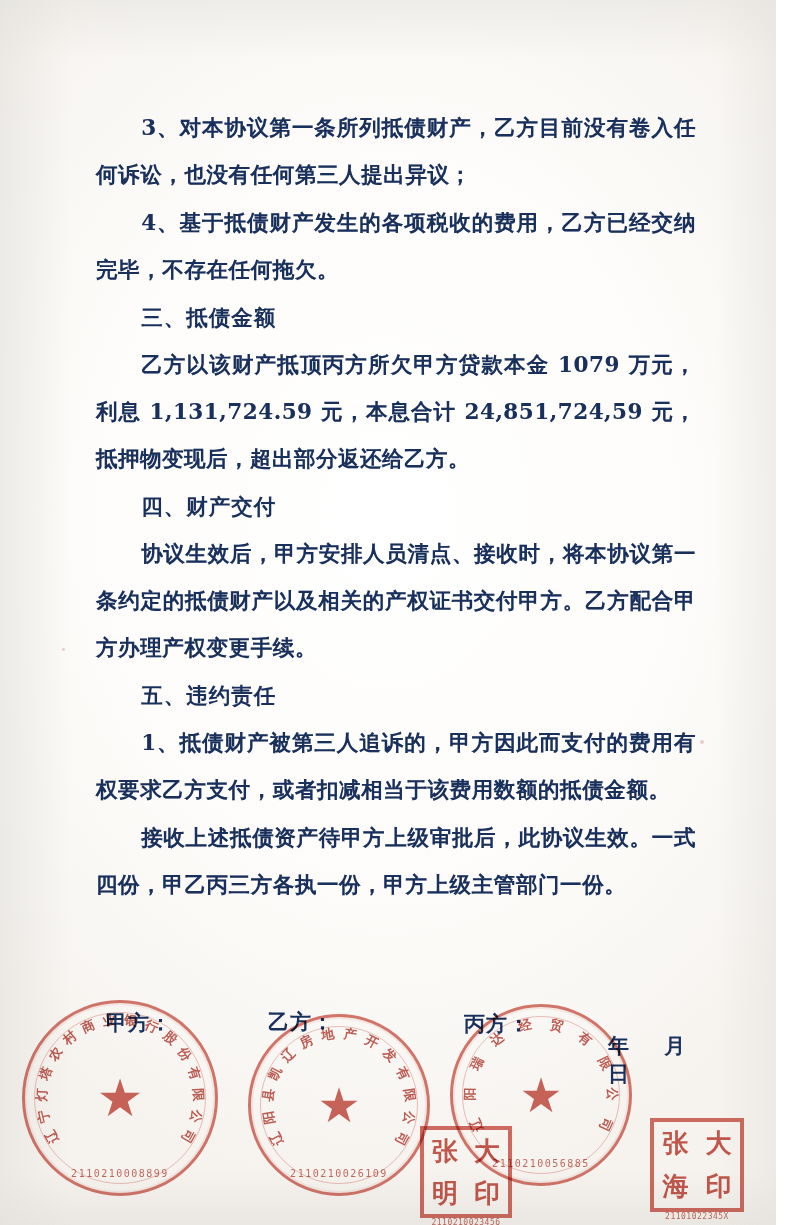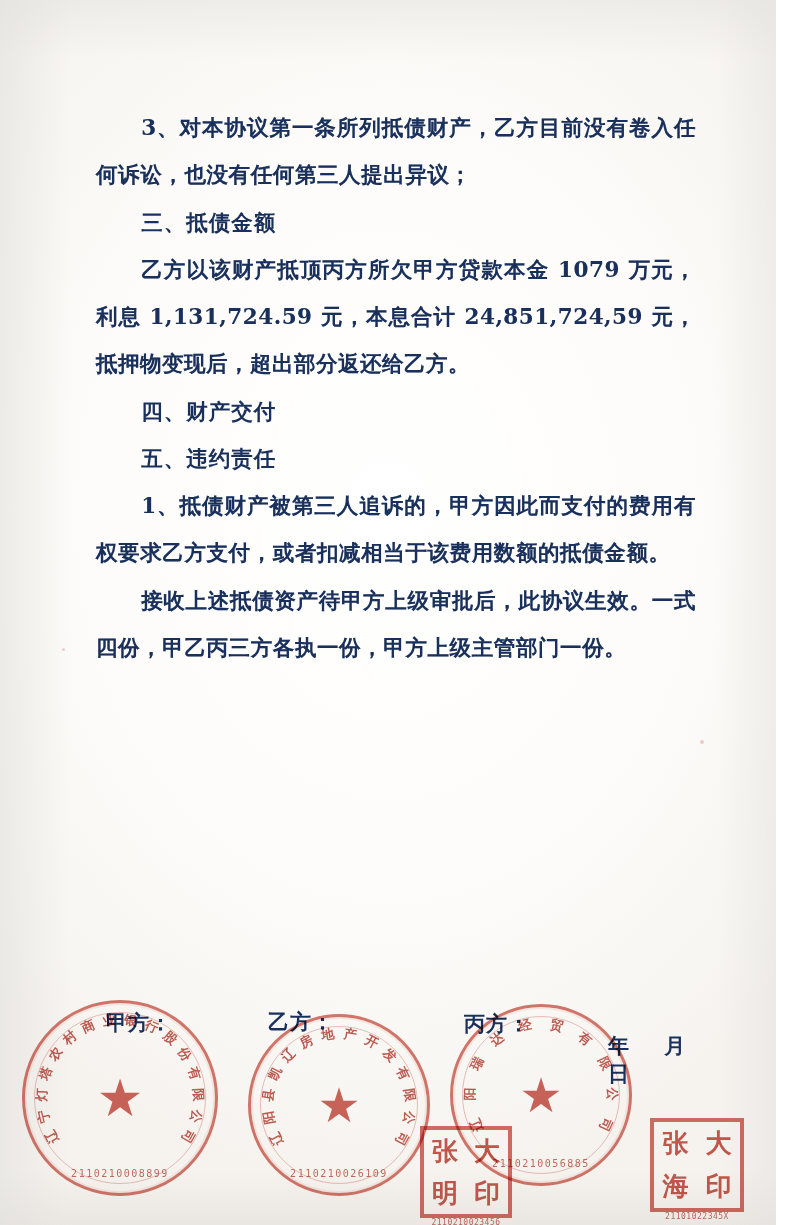--- a/index.html
+++ b/index.html
@@ -182,23 +182,25 @@
     pointer-events: none;
   }
 </style>
 </head>
 <body>
 
 <div id="page">
 
   <div id="doc-body">
     <p class="para indent">3、对本协议第一条所列抵债财产，乙方目前没有卷入任何诉讼，也没有任何第三人提出异议；</p>
+    <p class="para indent">4、基于抵债财产发生的各项税收的费用，乙方已经交纳完毕，不存在任何拖欠。</p>
     <p class="heading">三、抵债金额</p>
     <p class="para indent nums">乙方以该财产抵顶丙方所欠甲方贷款本金 1079 万元，利息 1,131,724.59 元，本息合计 24,851,724,59 元，抵押物变现后，超出部分返还给乙方。</p>
     <p class="heading">四、财产交付</p>
+    <p class="para indent">协议生效后，甲方安排人员清点、接收时，将本协议第一条约定的抵债财产以及相关的产权证书交付甲方。乙方配合甲方办理产权变更手续。</p>
     <p class="heading">五、违约责任</p>
     <p class="para indent">1、抵债财产被第三人追诉的，甲方因此而支付的费用有权要求乙方支付，或者扣减相当于该费用数额的抵债金额。</p>
     <p class="para indent">接收上述抵债资产待甲方上级审批后，此协议生效。一式四份，甲乙丙三方各执一份，甲方上级主管部门一份。</p>
   </div>
 
   <div id="sign-row">
     <span class="sign-label" id="sign-jia">甲方：</span>
     <span class="sign-label" id="sign-yi">乙方：</span>
     <span class="sign-label" id="sign-bing">丙方：</span>
     <span class="sign-label" id="sign-date">年 月 日</span>

